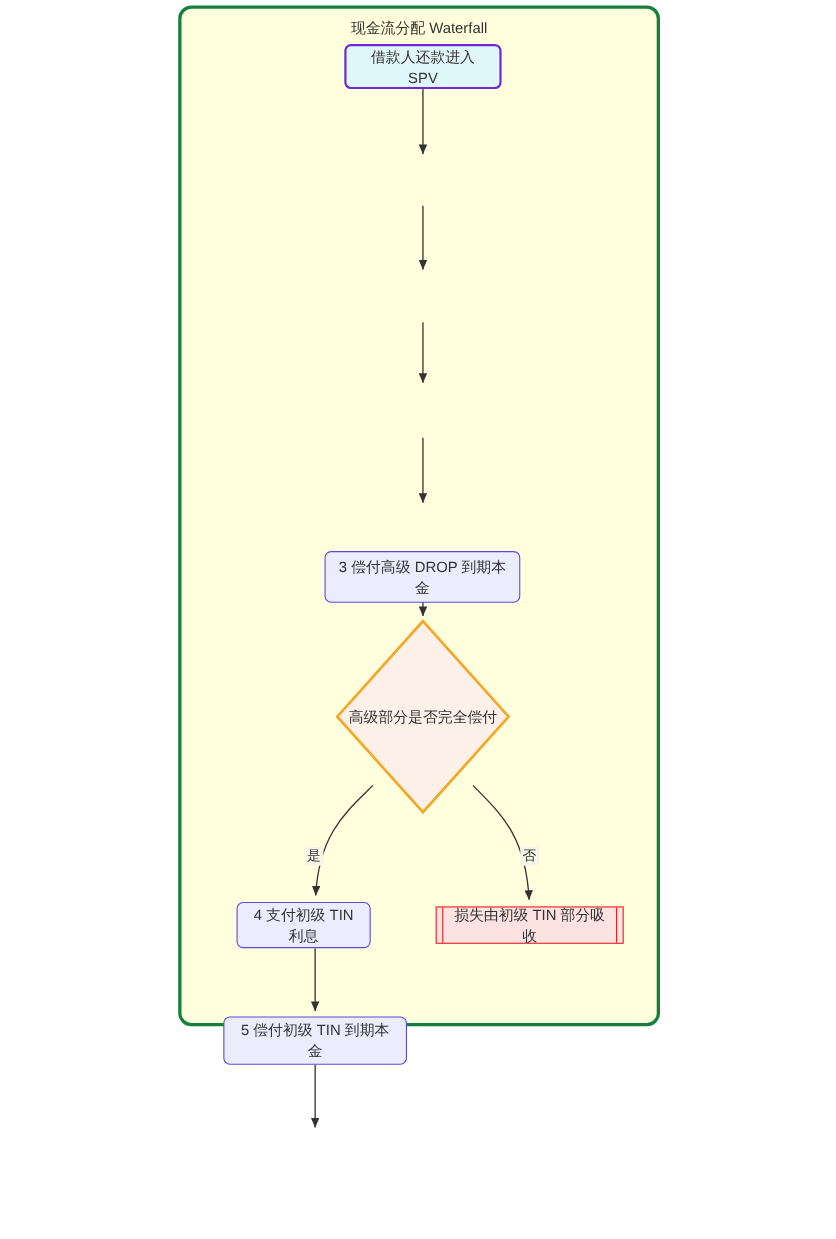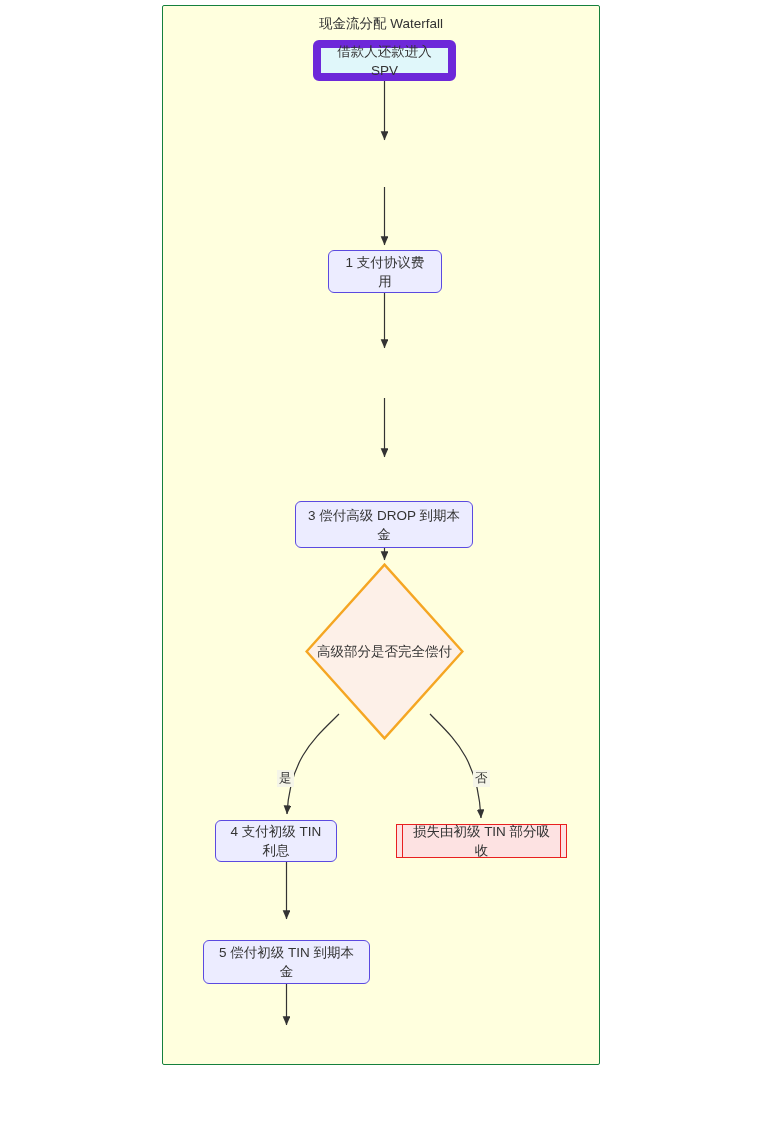--- a/index.html
+++ b/index.html
@@ -19,24 +19,24 @@
     width: 760px;
     height: 1126px;
   }
 
   
   .subgraph {
     position: absolute;
     left: 162px;
     top: 5px;
     width: 438px;
-    height: 1060px;
+    height: 928px;
     background: #ffffde;
-    border: 1px solid #15803d;
-    border-radius: 2px;
+    border: 3px solid #15803d;
+    border-radius: 12px;
     box-sizing: border-box;
   }
 
   .subgraph-title {
     position: absolute;
     left: 0;
     top: 10px;
     width: 100%;
     text-align: center;
     font-size: 13.5px;
@@ -66,21 +66,21 @@
     font-size: 13.5px;
     line-height: 19px;
     color: #333333;
     border-radius: 6px;
     padding: 0 10px;
     white-space: pre-line;
   }
 
   .node.start {
     background: #e0f7fa;
-    border: 8px solid #6d28d9;
+    border: 2px solid #6d28d9;
   }
 
   .node.process {
     background: #ececff;
     border: 1.6px solid #5b4ae0;
   }
 
   
   .node.subroutine {
     background: #fde2e2;
@@ -160,36 +160,35 @@
       <path d="M339,714 C316,737 290,757 287,814"></path>
       <path d="M430,714 C452,737 478,757 481,818"></path>
       <path d="M286.5,862 L286.5,919"></path>
       <path d="M286.5,968 L286.5,1025"></path>
     </g>
   </svg>
 
   <div class="node start" style="left:313px; top:40px; width:143px; height:41px;">借款人还款进入 SPV</div>
 
 
-  <div class="node process" style="left:328px; top:250px; width:114px; height:43px;">1 支付协议费用</div>
 
 
   <div class="node process" style="left:295px; top:462px; width:178px; height:47px;margin-top:39px;">3 偿付高级 DROP 到期本金</div>
 
   <div class="decision" style="left:305px; top:563px; width:159px; height:177px;">
     <svg class="diamond-shape" viewBox="0 0 159 177" preserveAspectRatio="none" xmlns="http://www.w3.org/2000/svg">
       <polygon points="79.5,1.6 157.4,88.5 79.5,175.4 1.6,88.5" fill="#fdf0e8" stroke="#f5a623" stroke-width="2.4"></polygon>
     </svg>
     <span class="diamond-label">高级部分是否完全偿付</span>
   </div>
 
   <div class="node process" style="left:215px; top:820px; width:122px; height:42px;">4 支付初级 TIN 利息</div>
 
   <div class="node subroutine" style="left:396px; top:824px; width:171px; height:34px;">损失由初级 TIN 部分吸收</div>
 
-  <div class="node process" style="left:203px; top:924px; width:167px; height:44px;margin-top:16px;">5 偿付初级 TIN 到期本金</div>
+  <div class="node process" style="left:203px; top:924px; width:167px; height:44px;">5 偿付初级 TIN 到期本金</div>
 
 
   <div class="edge-label" style="left:277px; top:770px;">是</div>
 
   <div class="edge-label" style="left:473px; top:770px;">否</div>
 
 </div>
 
 </body></html>

